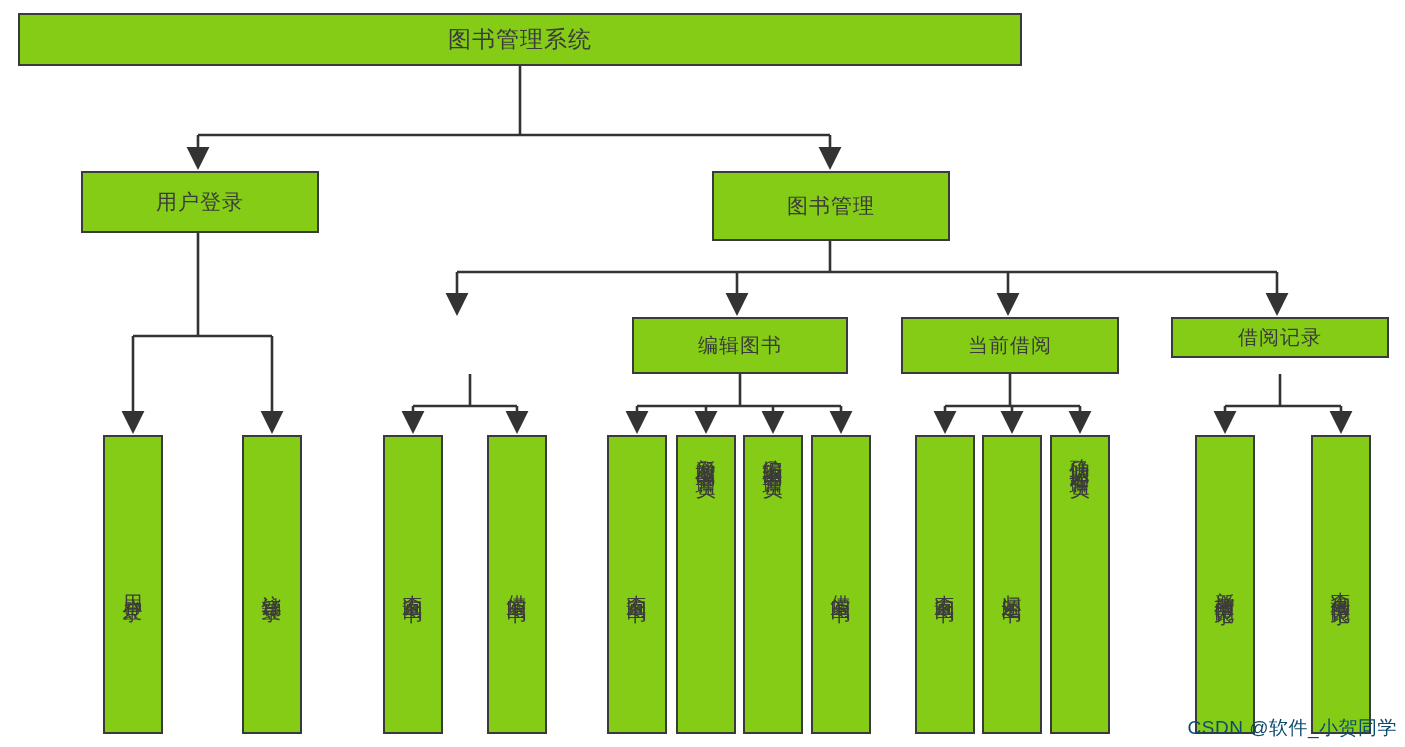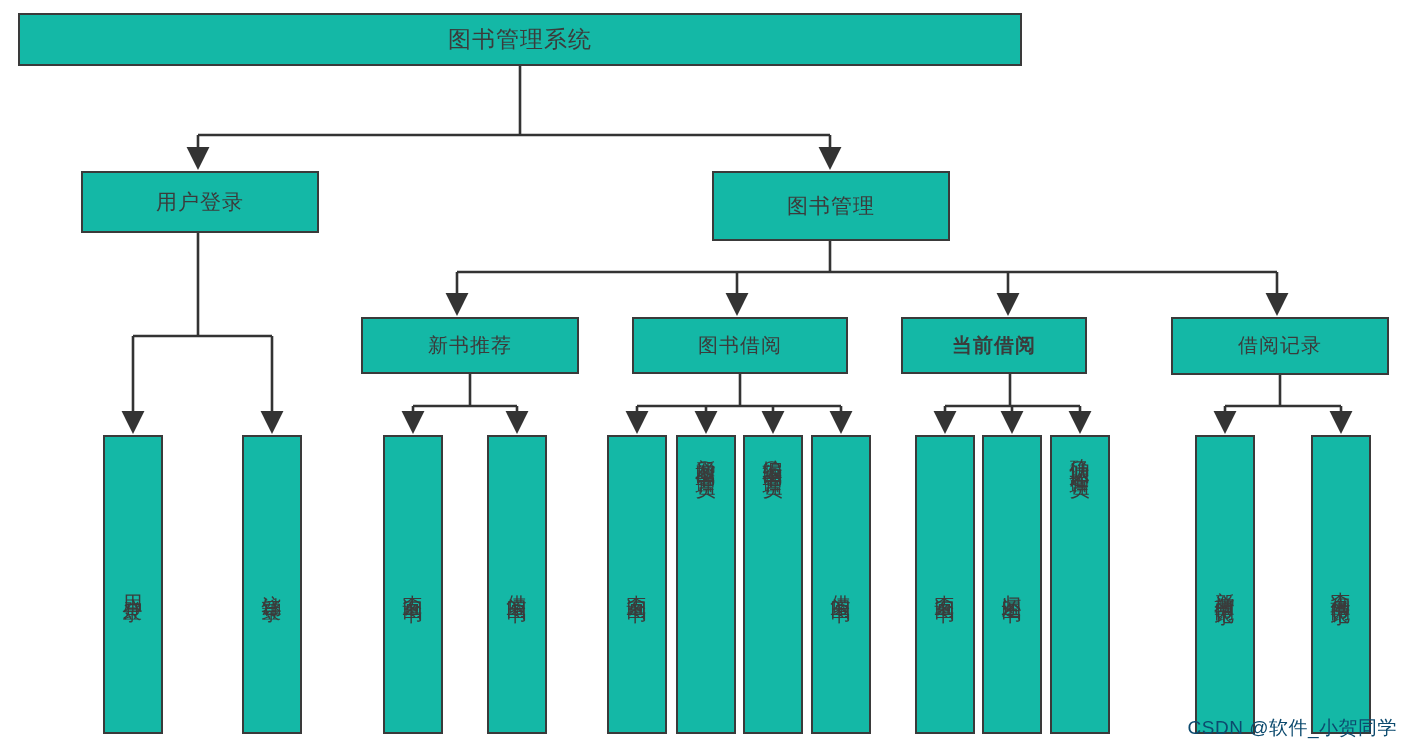--- a/index.html
+++ b/index.html
@@ -17,21 +17,21 @@
   }
   svg#links{
     position:absolute;
     left:0; top:0;
     width:1405px; height:747px;
     pointer-events:none;
   }
   .node{
     position:absolute;
     box-sizing:border-box;
-    background:#14b8a6;
+    background:#84cc16;
     border:2.5px solid #3a3a3a;
     display:flex;
     align-items:center;
     justify-content:center;
     color:#3b3b3b;
     line-height:1.18;
   }
   .node.root{
     font-size:23px;
     letter-spacing:1px;
@@ -132,30 +132,27 @@
     <span>图书管理系统</span>
   </div>
 
   <div class="node level1" style="left:81px; top:171px; width:238px; height:62px;">
     <span>用户登录</span>
   </div>
   <div class="node level1" style="left:712px; top:171px; width:238px; height:70px;">
     <span>图书管理</span>
   </div>
 
-  <div class="node level2" style="left:361px; top:317px; width:218px; height:57px;">
-    <span>新书推荐</span>
-  </div>
   <div class="node level2" style="left:632px; top:317px; width:216px; height:57px;">
-    <span>图书借阅</span>
-  </div>
-  <div class="node level2" style="left:901px; top:317px; width:186px; height:57px;font-weight:bold;">
+    <span>编辑图书</span>
+  </div>
+  <div class="node level2" style="left:901px; top:317px; width:218px; height:57px;">
     <span>当前借阅</span>
   </div>
-  <div class="node level2" style="left:1171px; top:317px; width:218px; height:58px;">
+  <div class="node level2" style="left:1171px; top:317px; width:218px; height:41px;">
     <span>借阅记录</span>
   </div>
 
   <div class="node leaf" style="left:103px; top:435px; width:60px; height:299px;">
     <span class="vtext">用户登录</span>
   </div>
   <div class="node leaf" style="left:242px; top:435px; width:60px; height:299px;">
     <span class="vtext">注销登录</span>
   </div>
 

